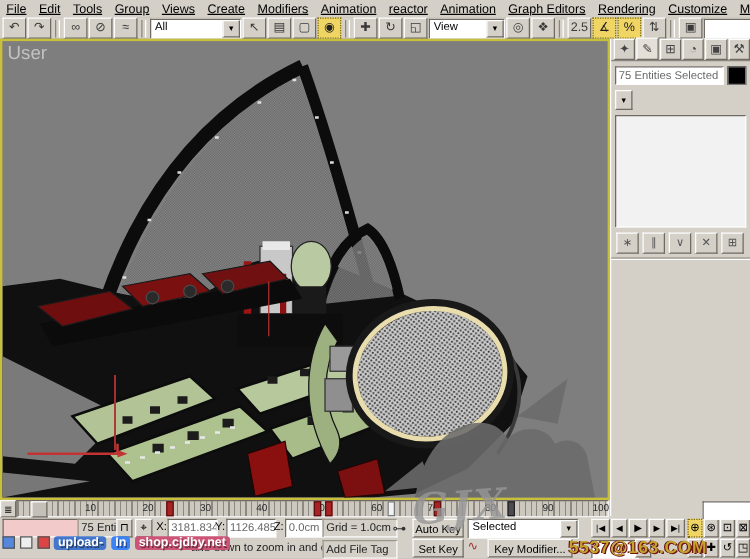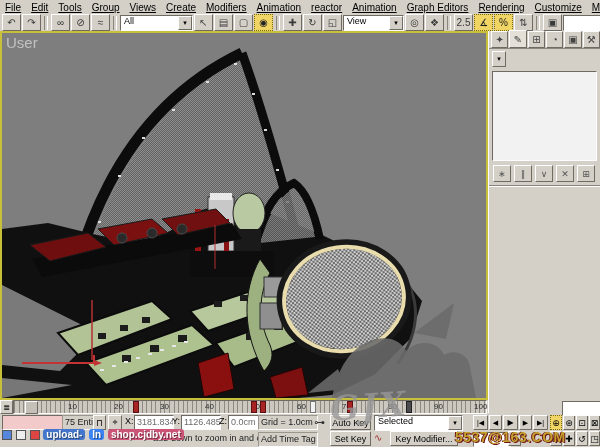--- a/index.html
+++ b/index.html
@@ -243,20 +243,24 @@
 <div class="abs vp-label">User</div>
 
 <div class="abs cmdpanel">
   <div class="ptabs">
     <span class="ptab">✦</span>
     <span class="ptab active">✎</span>
     <span class="ptab">⊞</span>
     <span class="ptab">◔</span>
     <span class="ptab">▣</span>
     <span class="ptab">⚒</span>
+  </div>
+  <div style="display:flex;gap:3px;padding:4px 3px 2px 3px;align-items:center;">
+    <span class="fieldtxt" style="flex:1;font-size:9px;">75 Entities Selected</span>
+    <span style="width:13px;height:13px;background:#000;border:1px solid #777;flex:none;"></span>
   </div>
   <div style="display:flex;padding:2px 3px;align-items:center;">
     <span class="ddlarrow" style="height:14px;">▾</span>
   </div>
   <div class="sunken" style="margin:2px 3px;height:88px;background:#f2f2f2;"></div>
   <div class="pstackbtns">
     <span class="sbtn">∗</span>
     <span class="sbtn">∥</span>
     <span class="sbtn">∨</span>
     <span class="sbtn">✕</span>
@@ -313,21 +317,21 @@
   <span class="abs wbtn" style="left:519px;top:1px;width:13px;font-size:7px;">▶</span>
   <span class="abs wbtn" style="left:533px;top:1px;width:15px;font-size:7px;">▶|</span>
   <span class="abs wbtn hl" style="left:550px;top:1px;width:12px;">⊕</span>
   <span class="abs wbtn" style="left:563px;top:1px;width:12px;">⊛</span>
   <span class="abs wbtn" style="left:576px;top:1px;width:12px;">⊡</span>
   <span class="abs wbtn" style="left:589px;top:1px;width:11px;">⊠</span>
 </div>
 
 <div class="abs statusrow" style="left:0;top:431px;width:600px;height:16px;background:#d4d0c8;">
   <span class="abs" style="left:150px;top:2px;font-size:9px;color:#222;">-and-down to zoom in and out</span>
-  <span class="abs fieldtxt" style="left:258px;top:1px;width:54px;background:#d4d0c8;color:#222;border-color:#9a968e #fdfdfd #fdfdfd #9a968e;">Add Time Tag</span>
+  <span class="abs fieldtxt" style="left:258px;top:1px;width:54px;background:#d4d0c8;color:#222;border-color:#9a968e #fdfdfd #fdfdfd #9a968e;">Add File Tag</span>
   <span class="abs wbtn" style="left:330px;top:0;width:41px;">Set Key</span>
   <span class="abs" style="left:374px;top:1px;font-size:10px;color:#a03030;">∿</span>
   <span class="abs wbtn" style="left:390px;top:0;width:68px;">Key Modifier...</span>
   <span class="abs fieldtxt" style="left:473px;top:1px;width:32px;"></span>
   <span class="abs wbtn" style="left:508px;top:0;width:13px;font-size:7px;">⊶</span>
   <span class="abs wbtn" style="left:550px;top:0;width:12px;">▭</span>
   <span class="abs wbtn" style="left:563px;top:0;width:12px;">✚</span>
   <span class="abs wbtn" style="left:576px;top:0;width:12px;">↺</span>
   <span class="abs wbtn" style="left:589px;top:0;width:11px;">◳</span>
 </div>

